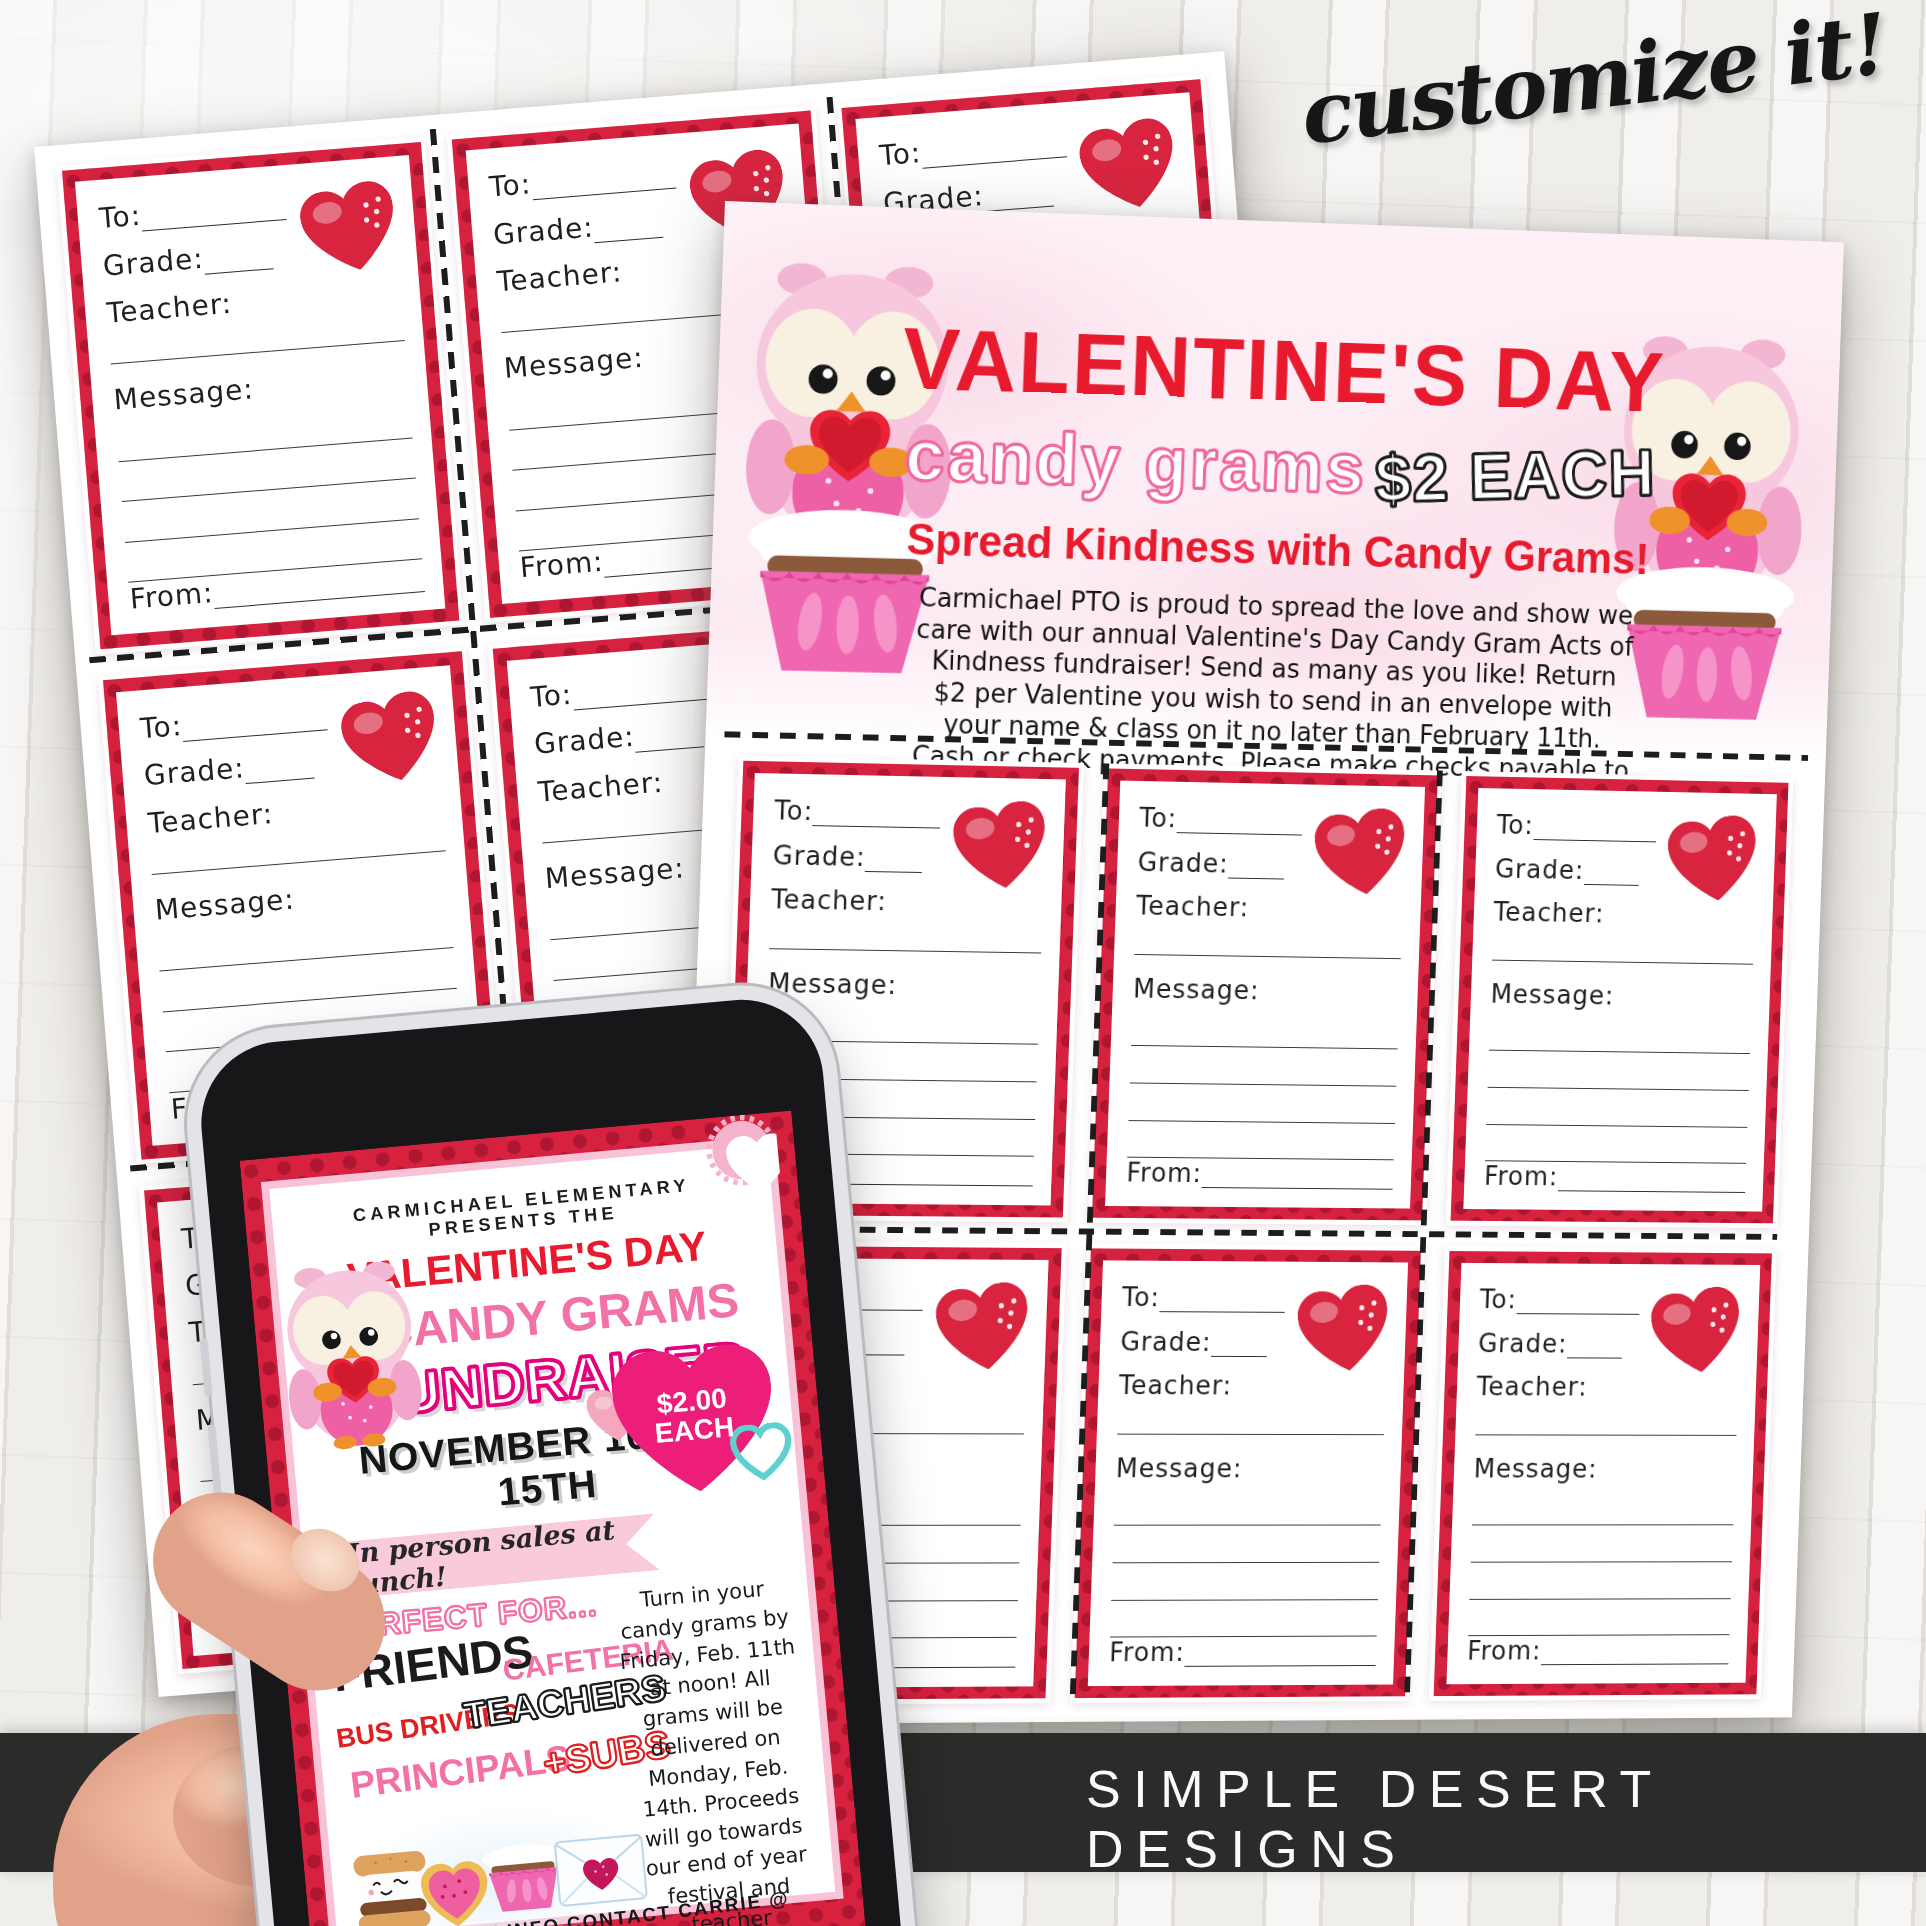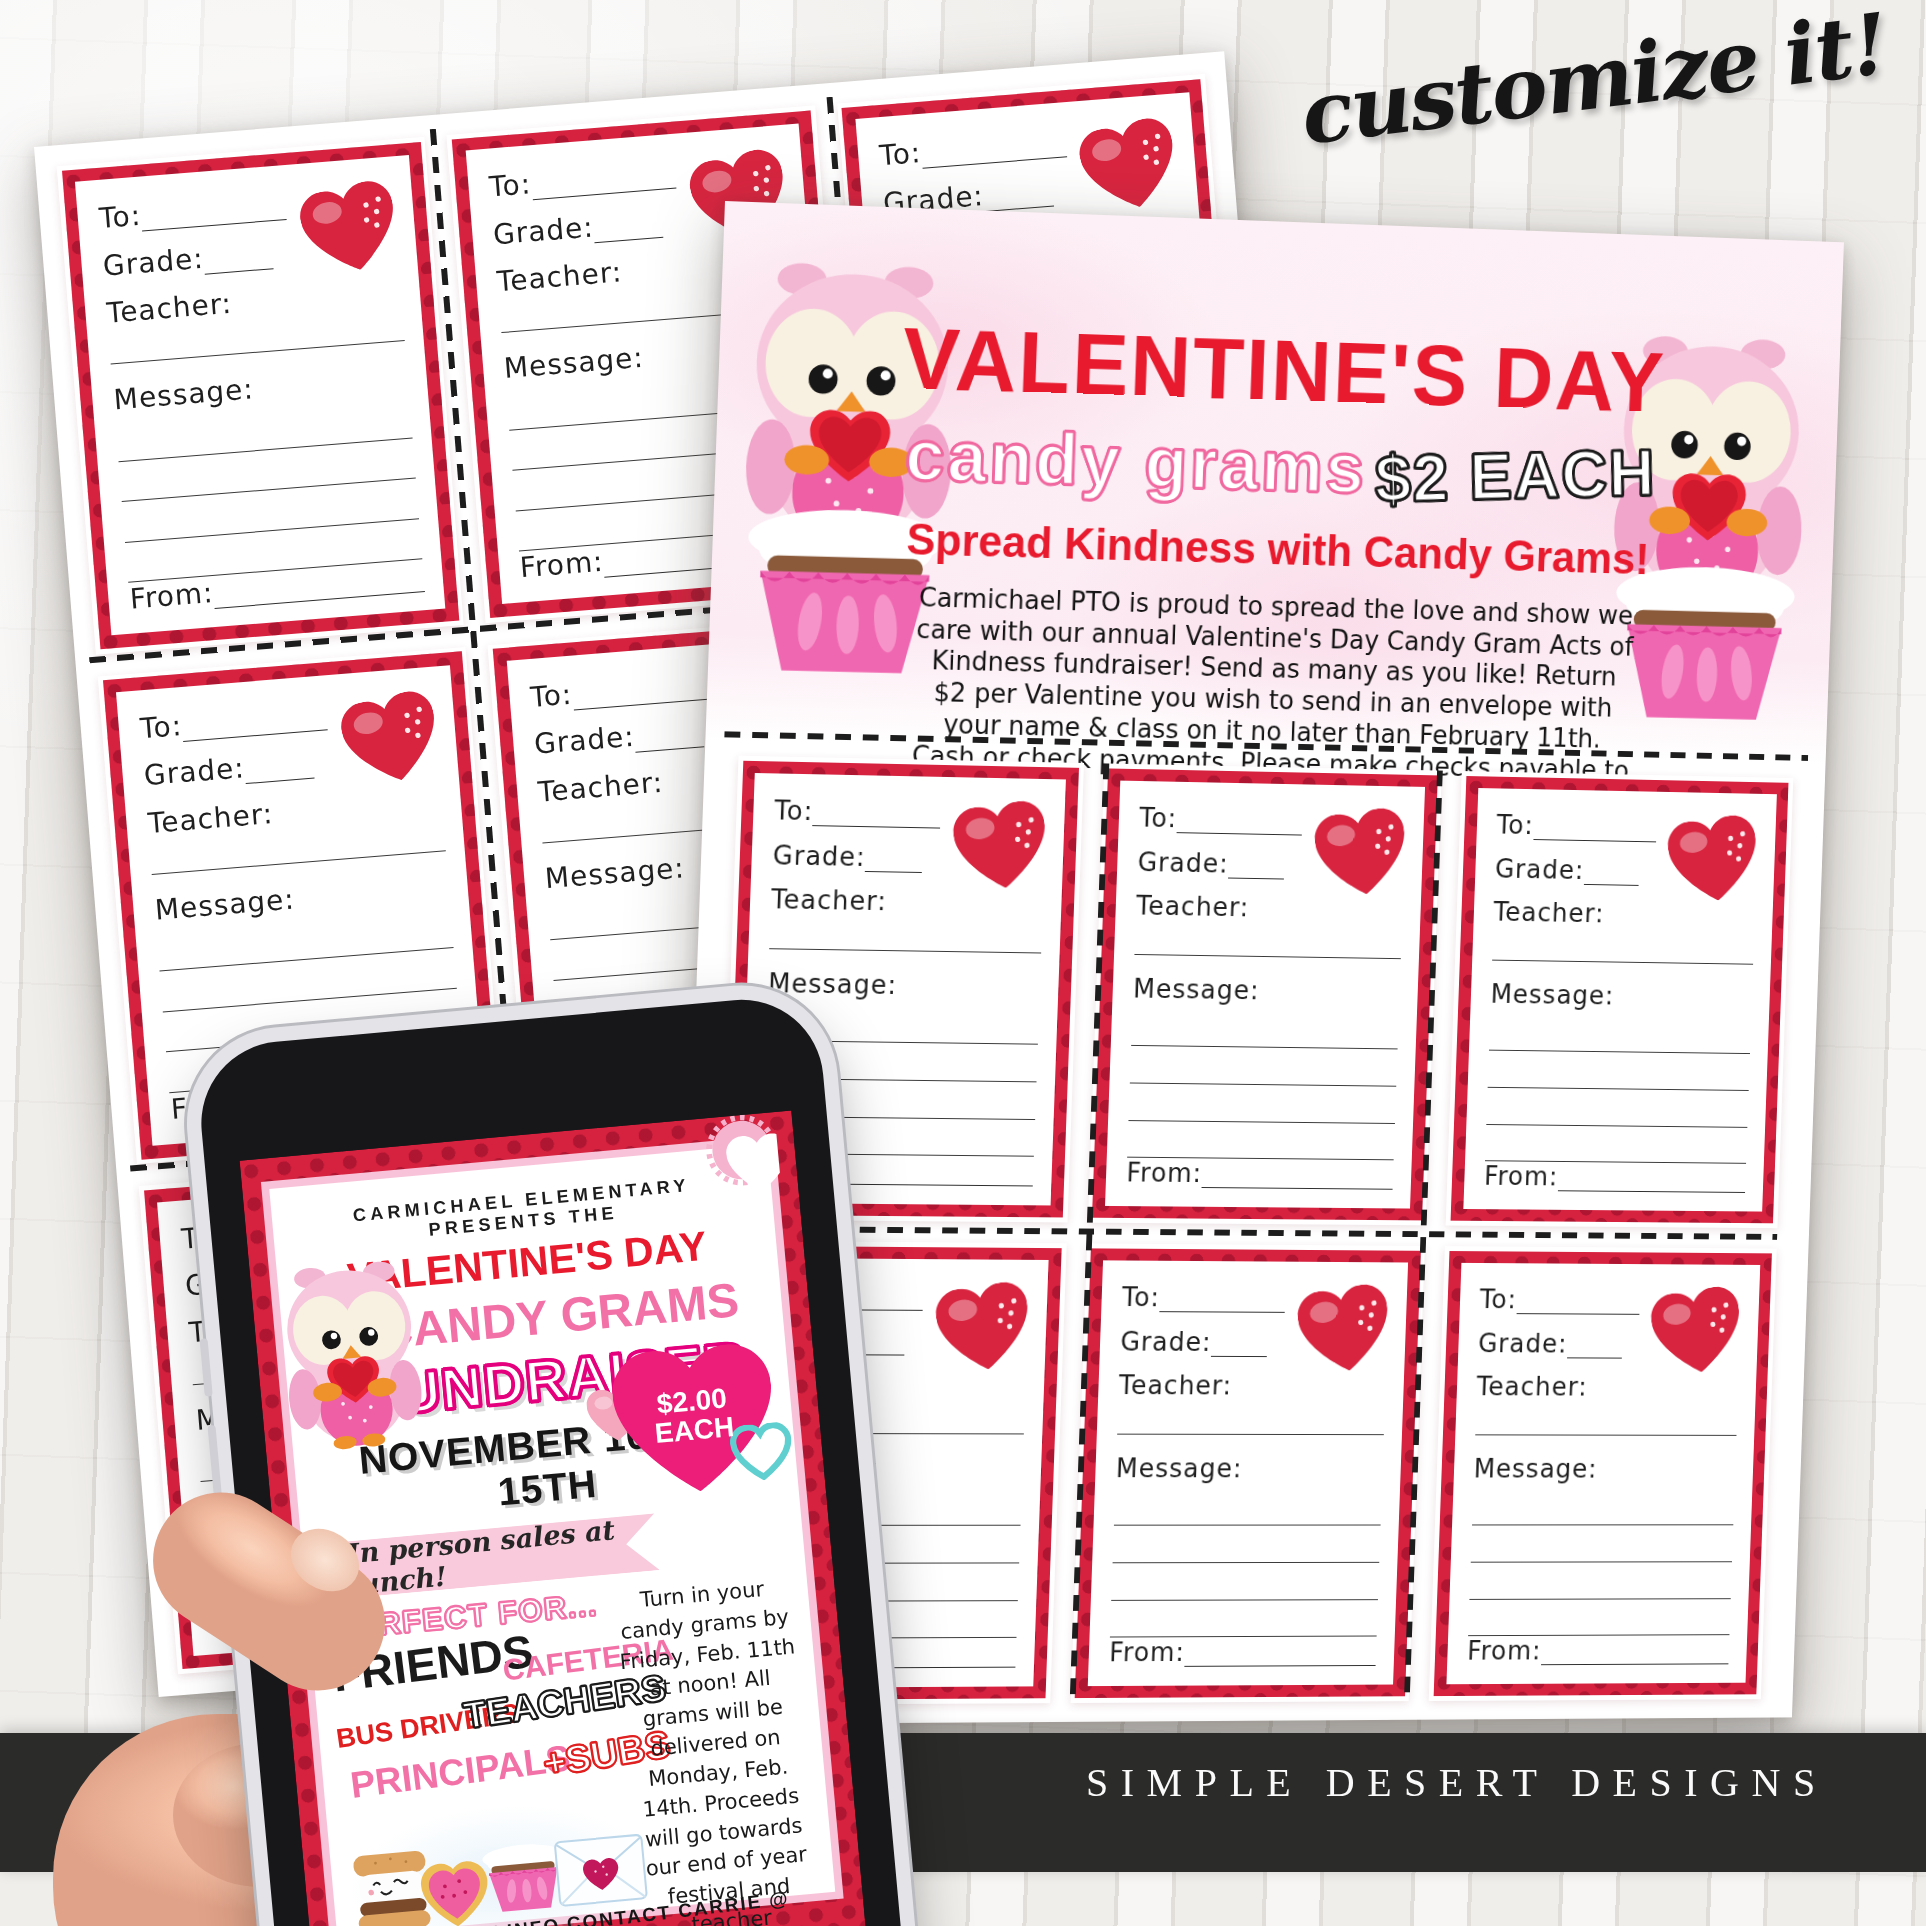--- a/index.html
+++ b/index.html
@@ -81,21 +81,21 @@
   .owlstack{width:226px;}
   #owl-left{left:21.7px;top:55px;}
   #owl-right{left:922px;top:99px;width:217px;}
   #main-card-grid{position:absolute;left:34px;right:34px;top:554px;bottom:19px;
     display:grid;grid-template-columns:repeat(3,1fr);grid-template-rows:repeat(2,1fr);gap:21px;}
 
   
   #brand-bar{left:0;top:1733px;width:1926px;height:139px;background:#2b2b29;z-index:4;
     box-shadow:0 -2.9px 14.4px rgba(0,0,0,.2);}
   #brand-bar .txt{position:absolute;left:1086px;top:26px;color:#fafafa;
-    font-size:40px;letter-spacing:12.5px;font-weight:normal;font-family:Liberation Serif, serif;}
+    font-size:52px;letter-spacing:12.5px;font-weight:normal;}
 
   
   .skin{background:radial-gradient(closest-side at 35% 30%, #fbd4bd, #f3bda2 60%, #e0a288 100%);}
   #palm{left:53px;top:1714px;width:790px;height:337px;border-radius:164px;z-index:5;}
   #knuckle{left:173px;top:1743px;width:173px;height:144px;border-radius:50%;z-index:5;}
   #finger-r1{left:762px;top:1327px;width:99px;height:207px;border-radius:53px;
     transform:rotate(-9deg);z-index:5;}
   #finger-r2{left:751px;top:1531px;width:113px;height:207px;border-radius:58px;
     transform:rotate(-13deg);z-index:5;}
   #hand-r{left:626px;top:1705px;width:250px;height:299px;border-radius:45%;z-index:5;}

